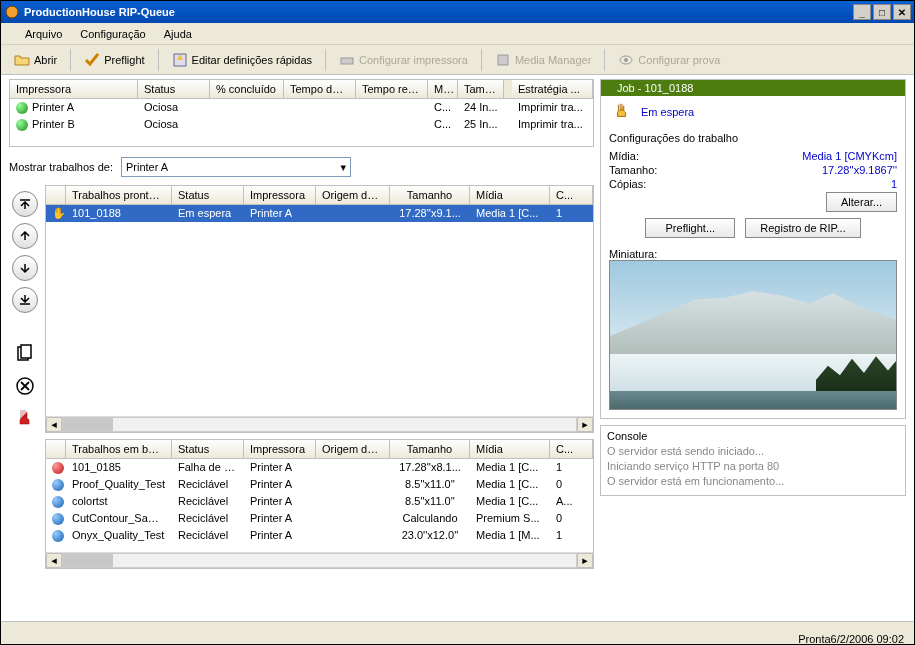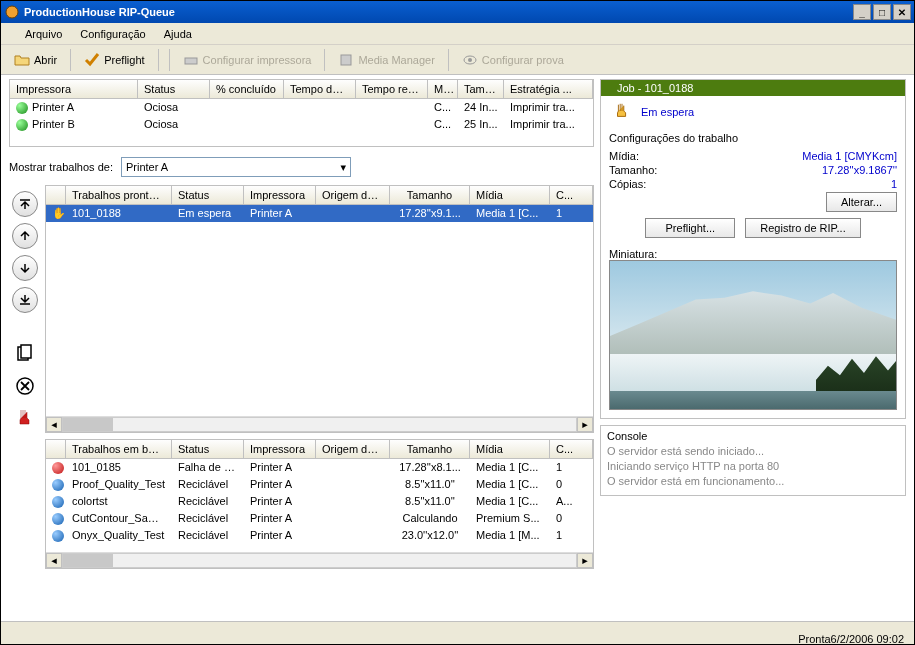--- a/index.html
+++ b/index.html
@@ -26,21 +26,21 @@
 .grid { border: 1px solid #c0c0c0; background: #fff; }
 .grid-header { display: flex; background: #ece9d8; border-bottom: 1px solid #c0c0c0; }
 .gh-cell { padding: 3px 6px; border-right: 1px solid #c0c0c0; overflow: hidden; white-space: nowrap; text-overflow: ellipsis; background:linear-gradient(#fefefe,#ece9d8); cursor:pointer;}
 .grid-row { display: flex; border-bottom:0; }
 .gr-cell { padding: 2px 6px; overflow: hidden; white-space: nowrap; text-overflow: ellipsis; }
 .grid-row.selected { background:#316ac5; color:#fff; }
 
 .printers-grid { height: 68px; overflow:hidden;}
 .printers-grid .c1{width:128px;} .printers-grid .c2{width:72px;} .printers-grid .c3{width:74px;}
 .printers-grid .c4{width:72px;} .printers-grid .c5{width:72px;} .printers-grid .c6{width:30px;}
-.printers-grid .c7{width:46px;} .printers-grid .c8{flex:1;}
+.printers-grid .c7{width:46px;} .printers-grid .c8{flex:1;margin-left:8px;}
 
 .filter-row { display:flex; align-items:center; gap:8px; margin:10px 0 8px 0;}
 .filter-select { flex:0 0 230px; height:20px; border:1px solid #7f9db9; background:#fff; padding:1px 4px; display:flex; align-items:center; justify-content:space-between; cursor:pointer;}
 
 .jobs-area { display:flex; flex:1; gap:4px;}
 .side-buttons { width:32px; display:flex; flex-direction:column; gap:6px; align-items:center; padding-top:6px;}
 .rnd-btn { width:26px; height:26px; border:1px solid #888; border-radius:50%; background:linear-gradient(#fff,#e0e0e0); display:flex; align-items:center; justify-content:center; cursor:pointer;}
 .sq-btn { width:26px; height:26px; display:flex; align-items:center; justify-content:center; cursor:pointer;}
 
 .jobs-grids { flex:1; display:flex; flex-direction:column; gap:6px; min-width:0;}
@@ -117,20 +117,29 @@
   <div class="tool-sep"></div>
   <div class="tool-btn">
     <span class="tb-icon">
         <svg viewBox="0 0 16 16">
           <path d="M2 8l4 4 8-10" stroke="#d08000" stroke-width="3" fill="none"></path>
         </svg>
       </span>
     <span>Preflight</span>
   </div>
   <div class="tool-sep"></div>
+  <div class="tool-btn">
+    <span class="tb-icon">
+        <svg viewBox="0 0 16 16">
+          <rect x="2" y="2" width="12" height="12" fill="#dde" stroke="#668"></rect>
+          <path d="M8 2l3 6-6 0z" fill="#f5c040"></path>
+        </svg>
+      </span>
+    <span>Editar definições rápidas</span>
+  </div>
   <div class="tool-sep"></div>
   <div class="tool-btn disabled">
     <span class="tb-icon">
         <svg viewBox="0 0 16 16">
           <rect x="2" y="6" width="12" height="6" fill="#ccc" stroke="#999"></rect>
         </svg>
       </span>
     <span>Configurar impressora</span>
   </div>
   <div class="tool-sep"></div>

